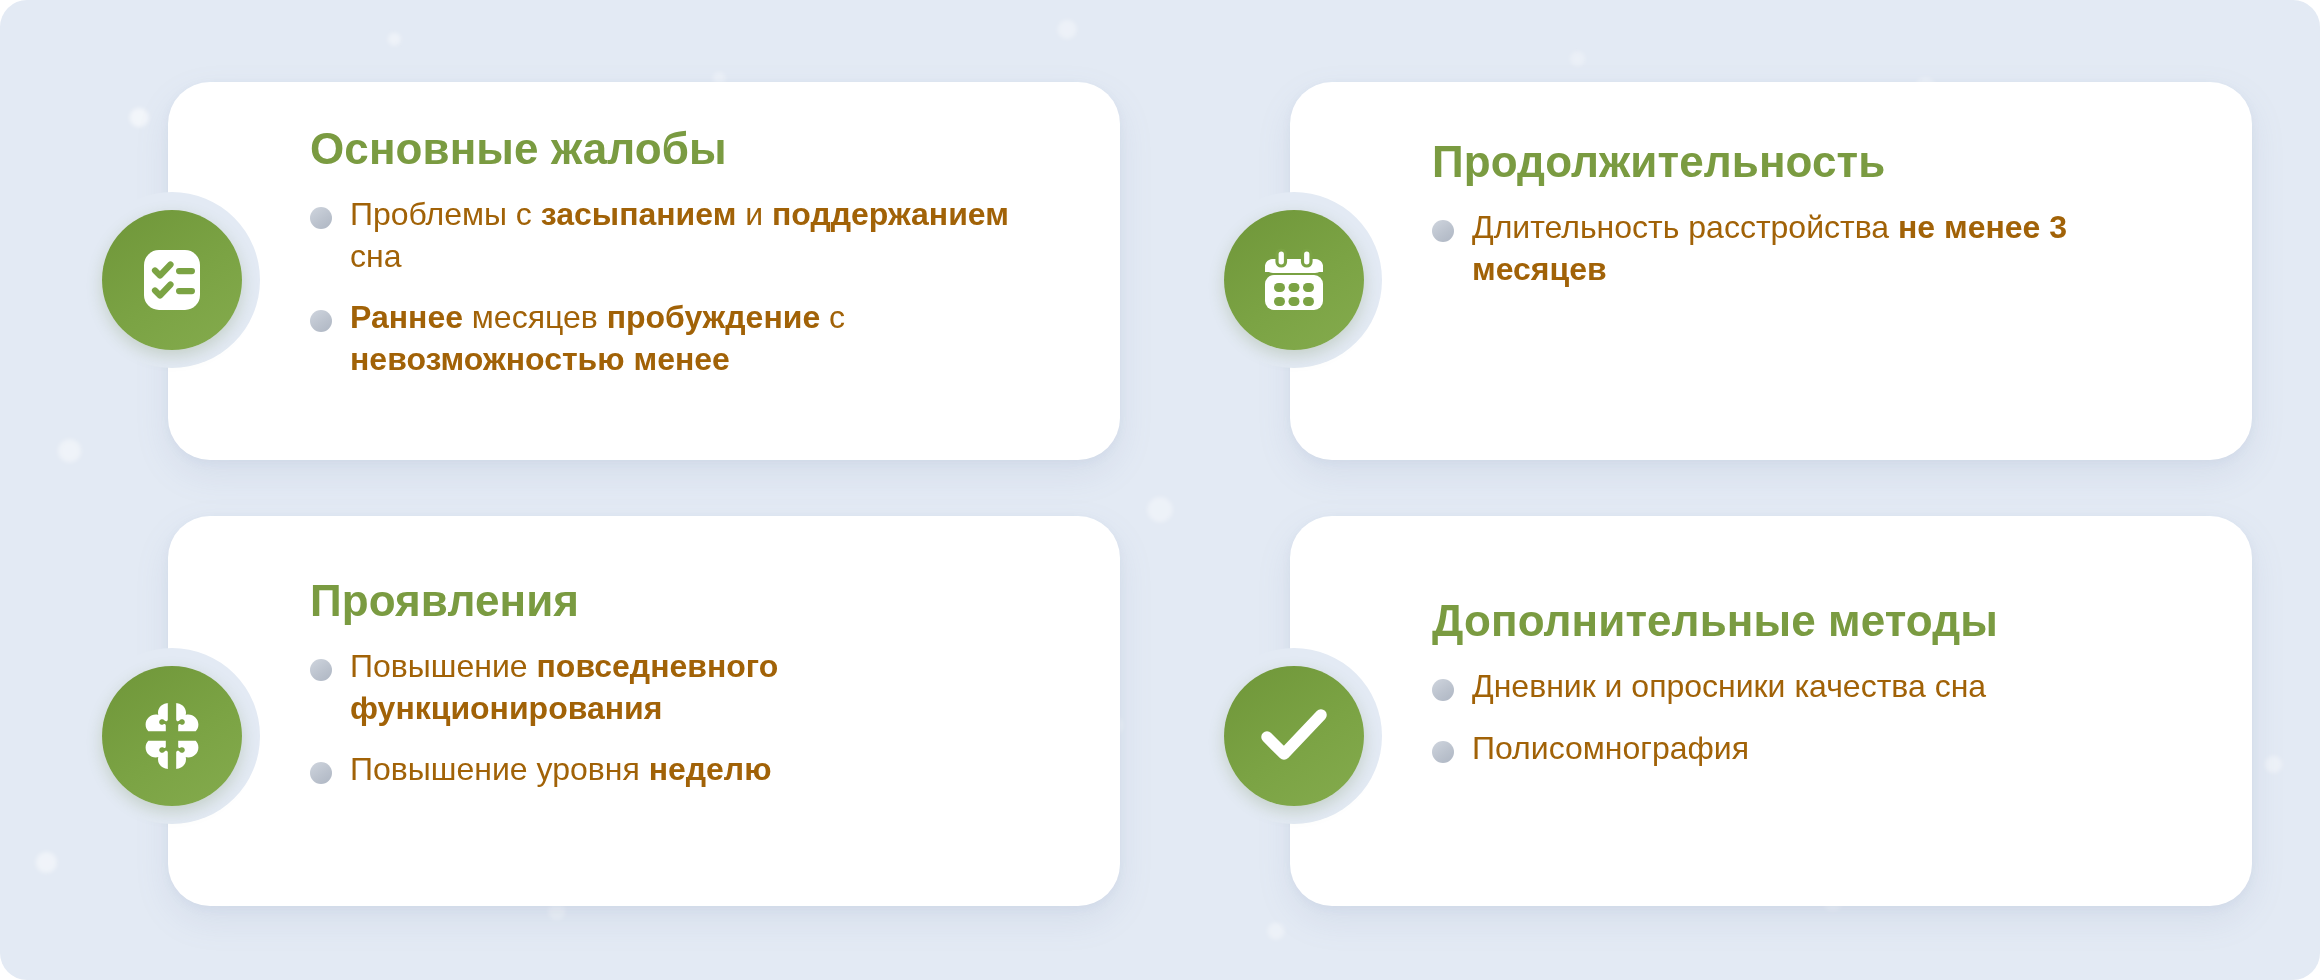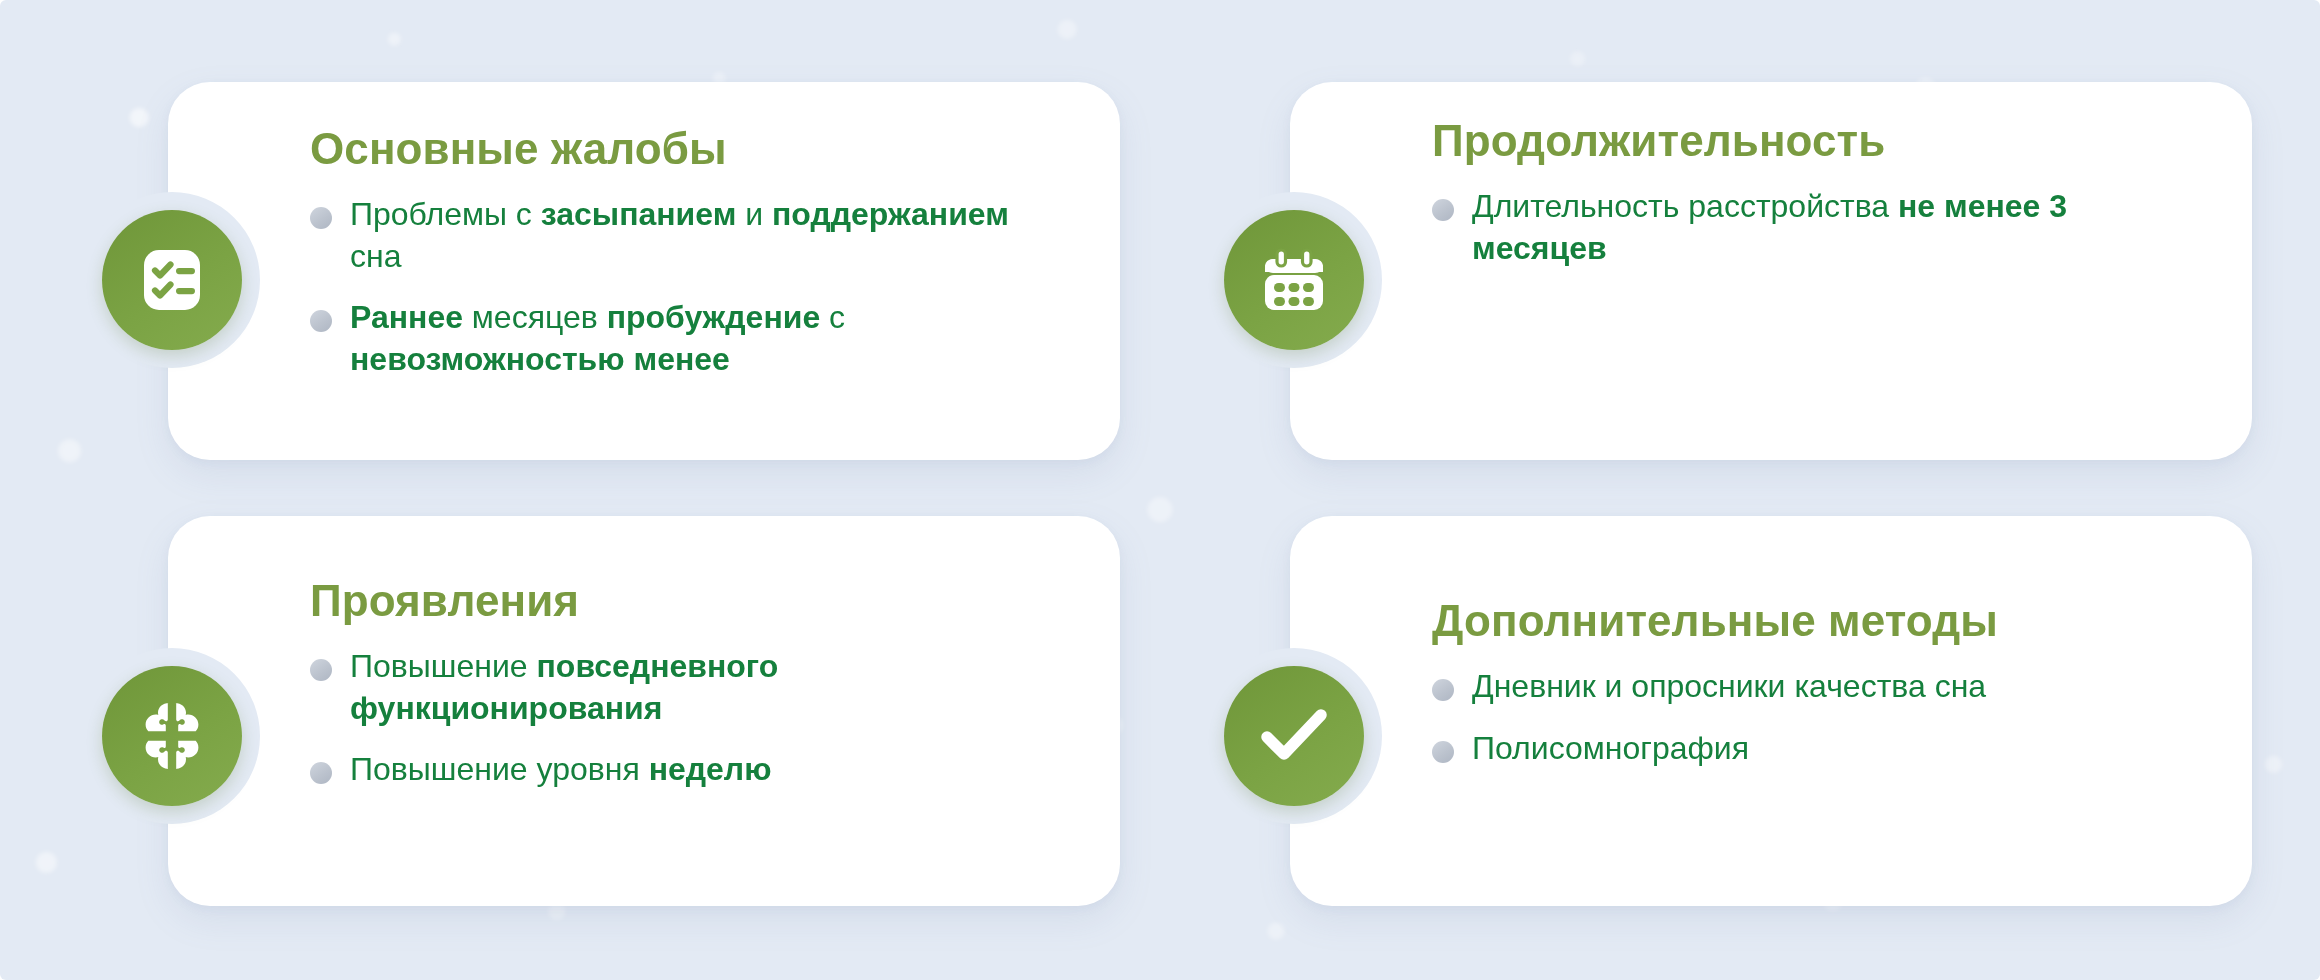--- a/index.html
+++ b/index.html
@@ -5,21 +5,21 @@
   html,body{margin:0;padding:0;background:#ffffff;}
   body{
     width:2320px;height:980px;overflow:hidden;
     font-family:"Liberation Sans","DejaVu Sans",sans-serif;
     -webkit-font-smoothing:antialiased;
   }
 
   
   #canvas{
     position:relative;width:2320px;height:980px;
-    border-radius:6px;
+    border-radius:27px;
     background:#e3eaf4;
     overflow:hidden;
   }
   
   #canvas::before{
     content:"";position:absolute;inset:0;pointer-events:none;
     background-image:
       radial-gradient(circle at 6% 12%, rgba(255,255,255,.55) 0 9px, transparent 10px),
       radial-gradient(circle at 17% 4%,  rgba(255,255,255,.40) 0 6px, transparent 7px),
       radial-gradient(circle at 3% 46%,  rgba(255,255,255,.42) 0 11px, transparent 12px),
@@ -75,42 +75,42 @@
   }
   #badge-0{left:84px;  top:192px;}
   #badge-1{left:1206px;top:192px;}
   #badge-2{left:84px;  top:648px;}
   #badge-3{left:1206px;top:648px;}
   .badge svg{display:block;}
 
   
   .content{position:absolute;}
   #content-0{left:310px;  top:126px; width:740px;}
-  #content-1{left:1432px; top:118px; width:770px;}
+  #content-1{left:1432px; top:139px; width:770px;}
   #content-2{left:310px;  top:578px; width:740px;}
   #content-3{left:1432px; top:598px; width:770px;}
 
   .card-title{
     color:#7a9b41;
     font-size:44px;
     font-weight:700;
     letter-spacing:.1px;
     line-height:1.05;
     margin:0 0 22px 0;
     white-space:nowrap;
   }
 
   ul.bullets{list-style:none;margin:0;padding:0;}
   ul.bullets li{
     position:relative;
     padding-left:40px;
     margin-bottom:20px;
     font-size:32px;
     line-height:1.30;
-    color:#15803d;
+    color:#a16207;
     font-weight:400;
   }
   ul.bullets li:last-child{margin-bottom:0;}
   ul.bullets li .dot{
     position:absolute;left:0;top:13px;
     width:22px;height:22px;border-radius:50%;
     background:linear-gradient(145deg,#cfd5de 0%,#bcc3ce 55%,#aeb6c3 100%);
   }
   ul.bullets li b{font-weight:700;}
 </style>

